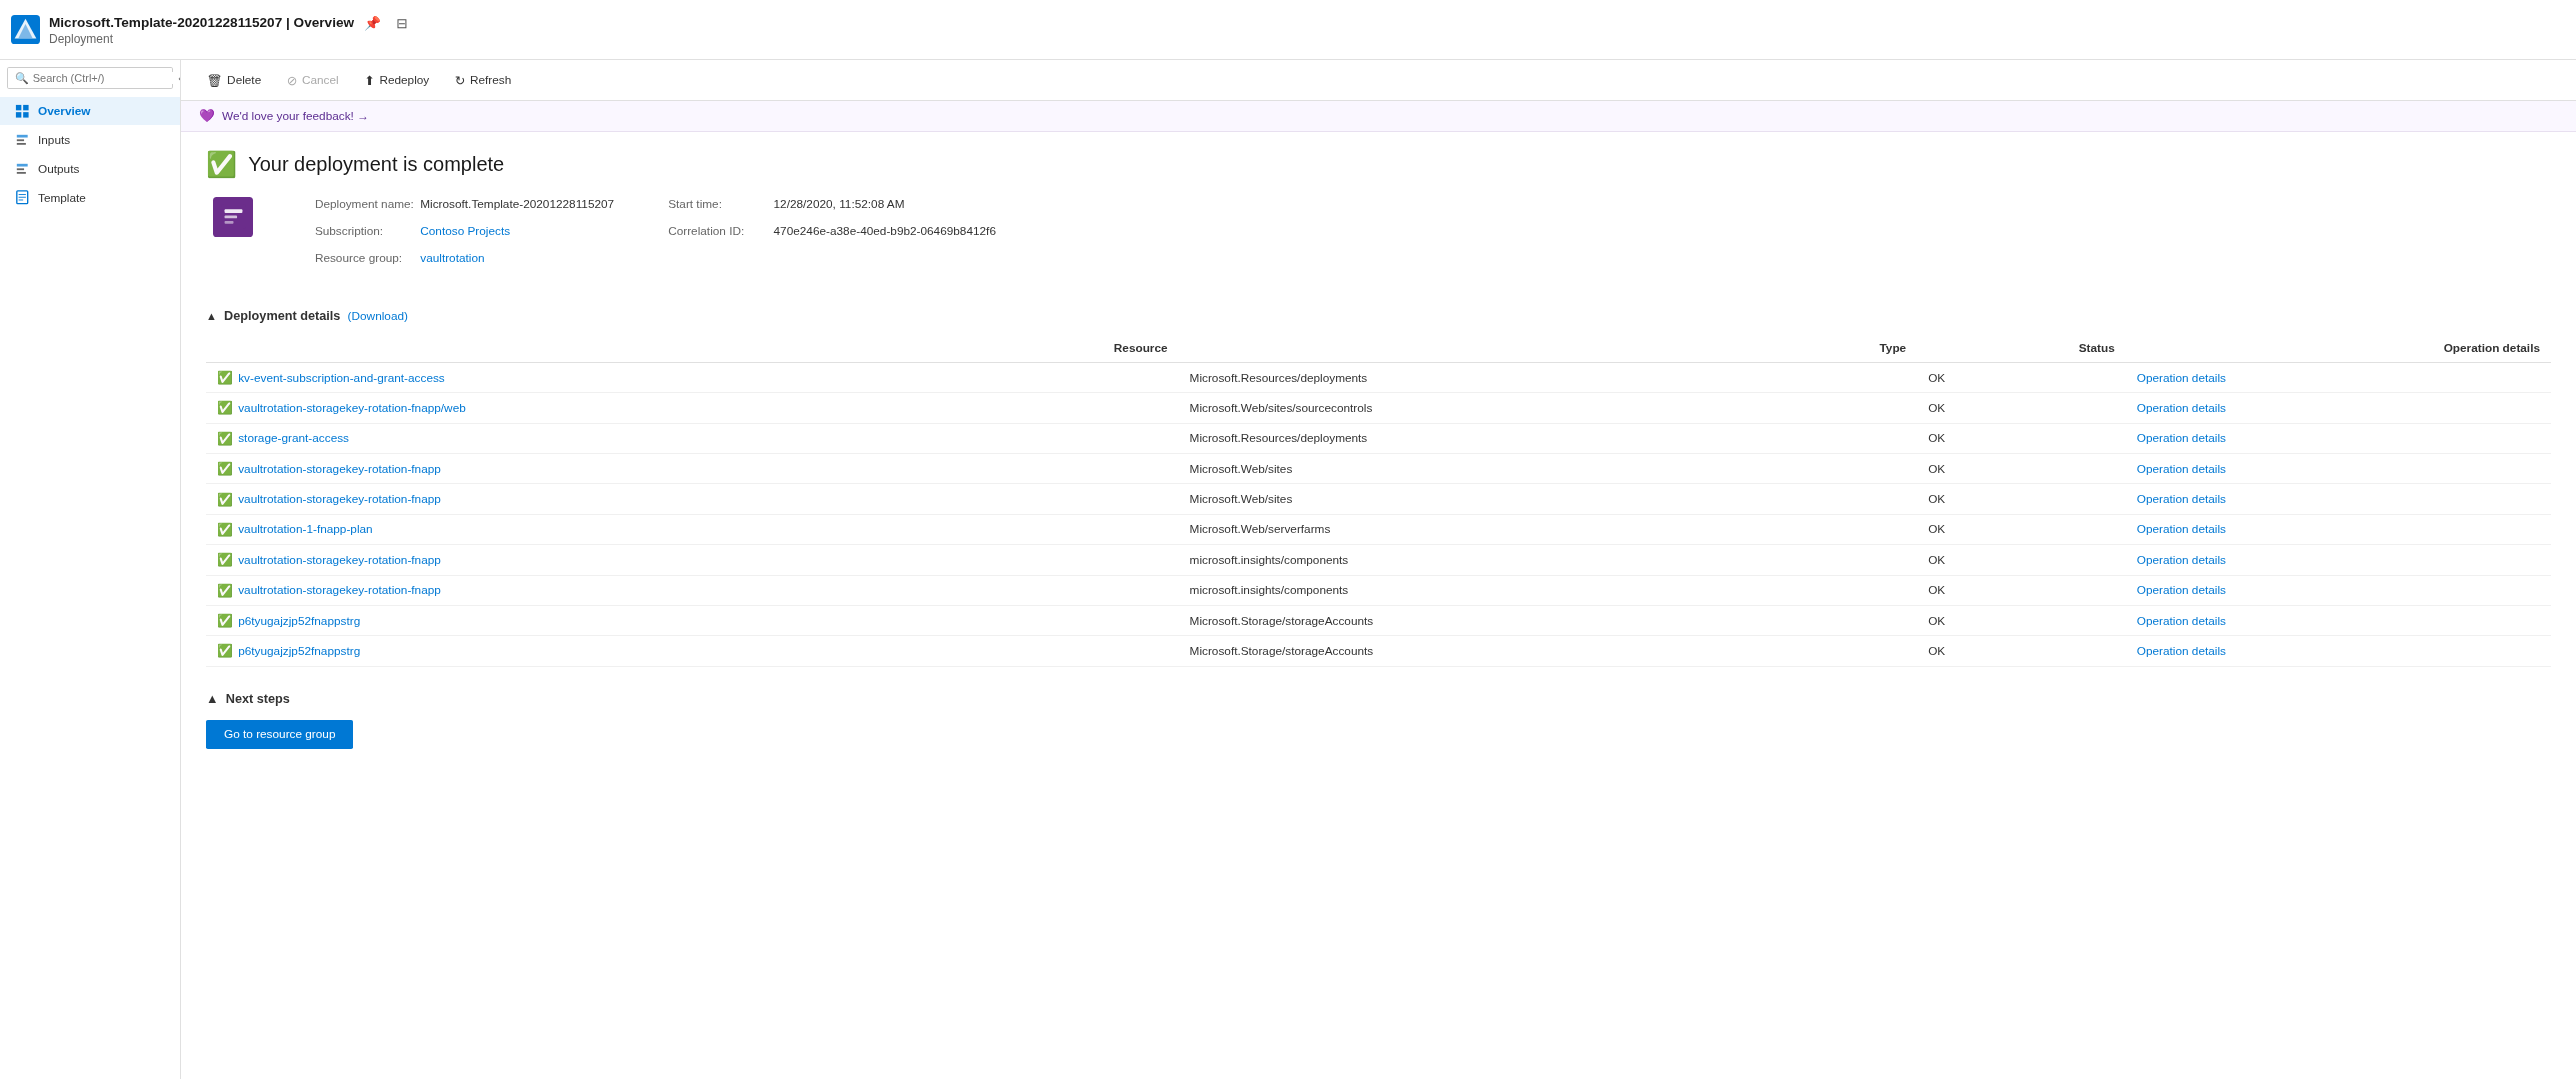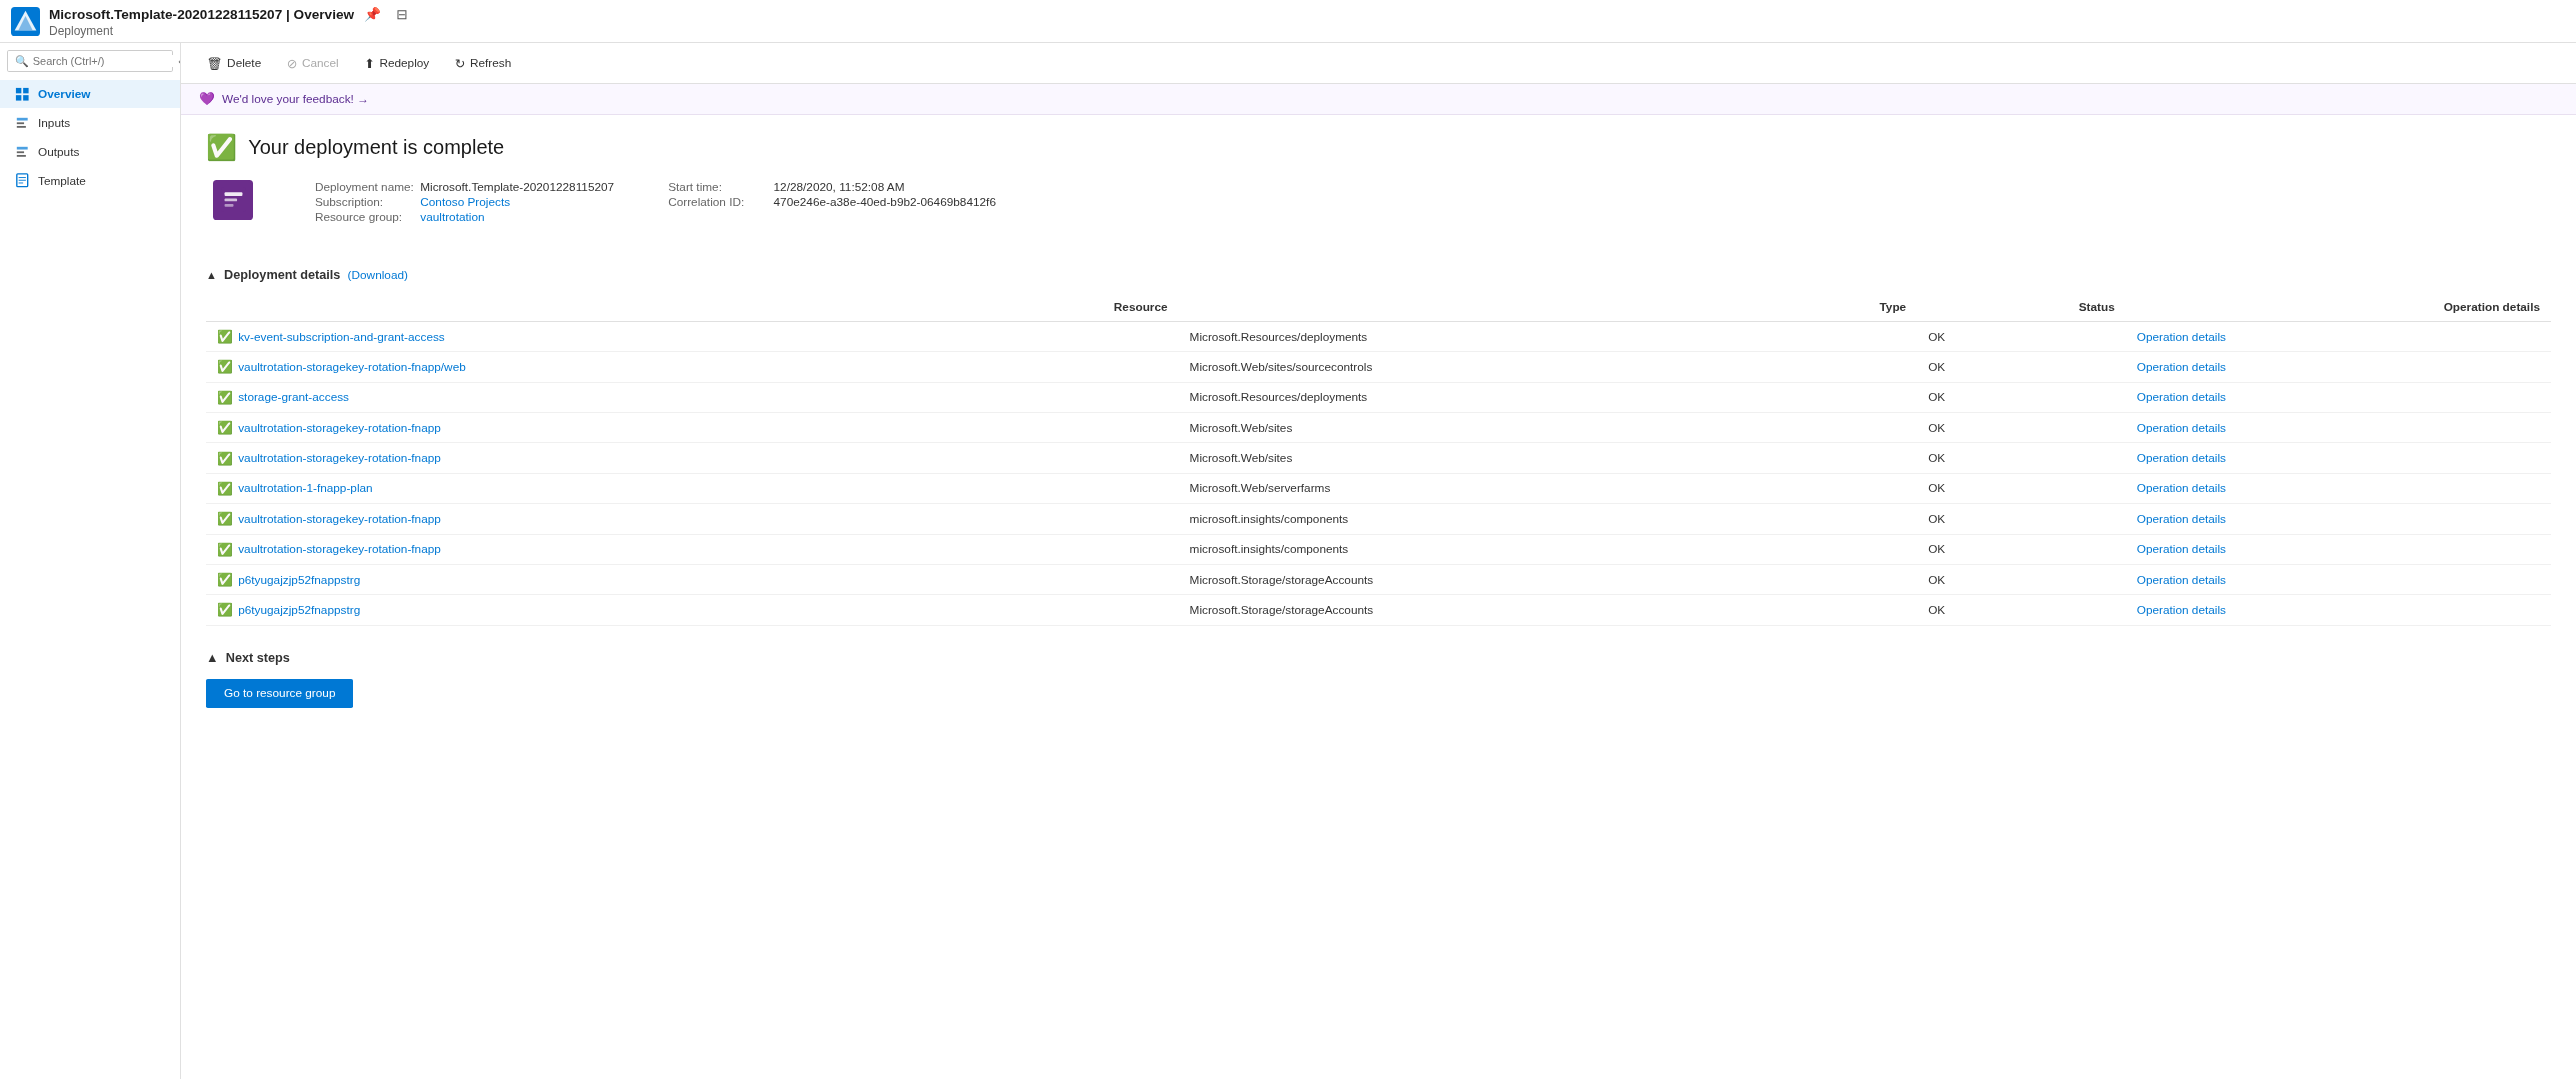--- a/index.html
+++ b/index.html
@@ -1,20 +1,20 @@
 <!DOCTYPE html>
 <html style="font-size:14.5px"><head>
   <meta charset="utf-8">
   <style>
     * { box-sizing: border-box; margin: 0; padding: 0; }
     body { font-family: 'Segoe UI', sans-serif; font-size: 11.8px; color: #333; background: #fff; display: flex; flex-direction: column; height: 100vh; overflow: hidden; }
 
     
     .top-bar {
-      display: flex; align-items: center; padding: 0 11px; height: 43px;
+      display: flex; align-items: center; padding: 0 11px; height: 60px;
       border-bottom: 0.9px solid #e0e0e0; background: #fff; flex-shrink: 0;
     }
     .top-bar-logo {
       width: 29px; height: 29px; margin-right: 9px; flex-shrink: 0;
     }
     .top-bar-title { display: flex; flex-direction: column; }
     .top-bar-name { font-size: 13.6px; font-weight: 600; color: #1a1a1a; display: flex; align-items: center; gap: 7.2px; }
     .top-bar-sub { font-size: 12px; color: #666; }
     .icon-btn { background: none; border: none; cursor: pointer; padding: 1.8px 3.6px; color: #555; font-size: 13.6px; }
 
@@ -70,21 +70,21 @@
     
     .page-content { padding: 18px 25px; flex: 1; }
 
     
     .deployment-header { display: flex; align-items: center; gap: 11px; margin-bottom: 18px; }
     .success-icon { color: #107c10; font-size: 25px; }
     .deployment-title { font-size: 20px; font-weight: 300; color: #1a1a1a; }
 
     
     .info-section { display: flex; gap: 54px; margin-bottom: 22px; padding-left: 40px; }
-    .info-col { display: flex; flex-direction: column; gap: 1px; }
+    .info-col { display: flex; flex-direction: column; gap: 13px; }
     .info-row { display: flex; align-items: center; gap: 5.4px; font-size: 11.8px; }
     .info-label { color: #666; min-width: 100px; }
     .info-value { color: #333; }
     .info-value.link { color: #0078d4; cursor: pointer; text-decoration: none; }
 
     
     .deploy-icon-wrap {
       width: 40px; height: 40px; display: flex; align-items: center; justify-content: center;
       background: #6b2d8b; border-radius: 3.6px; flex-shrink: 0; margin-right: 7.2px;
     }

